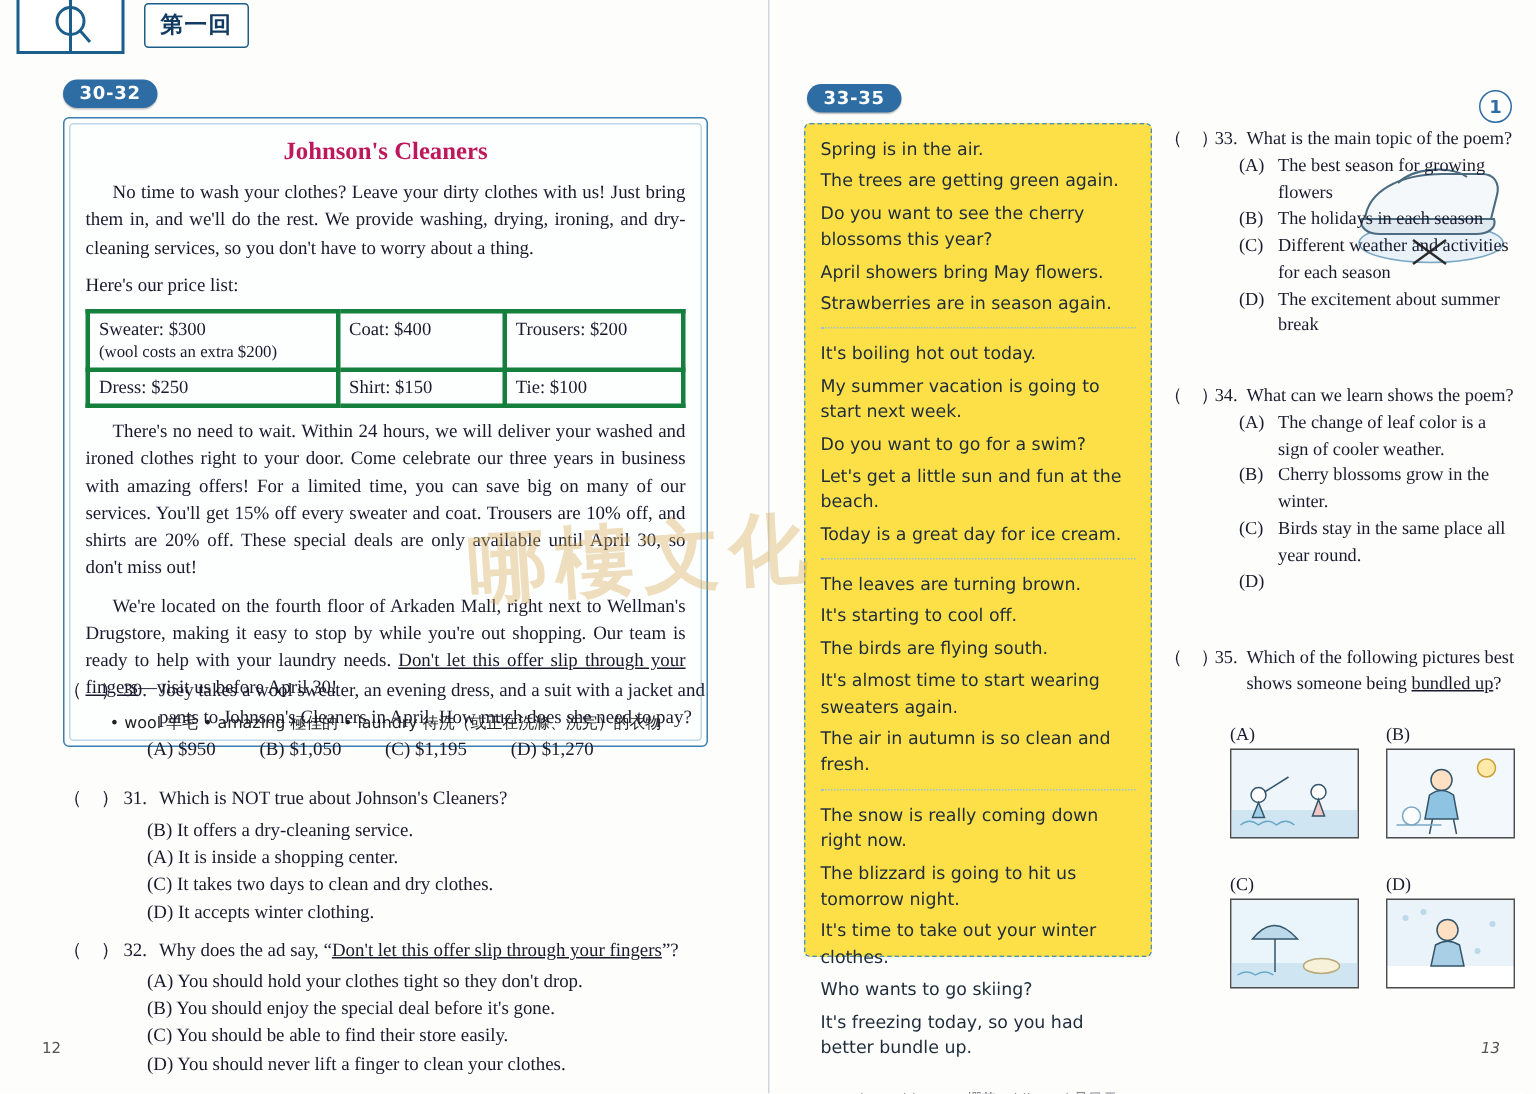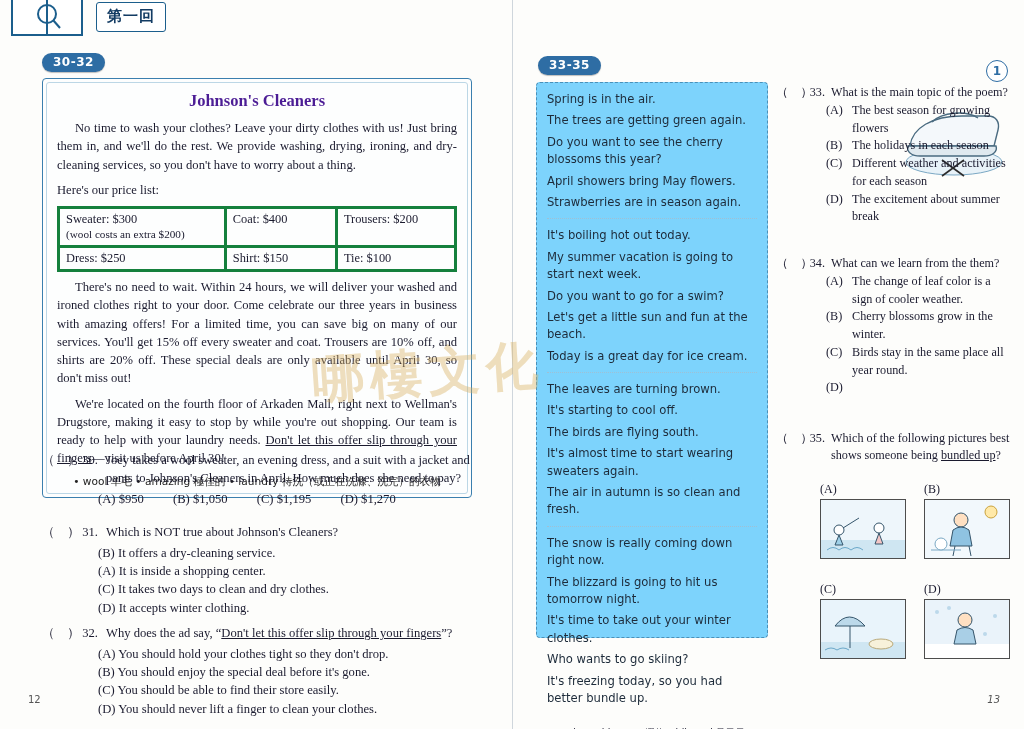--- a/index.html
+++ b/index.html
@@ -103,21 +103,21 @@
     border: 1px solid #bcd7e6;
     border-radius: 3px;
     pointer-events: none;
   }
   .ad-title {
     text-align: center;
     font-size: 16.5px;
     font-weight: bold;
     font-family: "Liberation Serif", serif;
     margin: 2px 0 8px 0;
-    color: #4c1d95;
+    color: #be185d;
   }
   .ad-p {
     font-size: 12.6px;
     line-height: 1.45;
     margin: 0 0 7px 0;
     text-align: justify;
   }
   .ad-p.indent { text-indent: 18px; }
 
   table.price {
@@ -186,21 +186,21 @@
 
   
   .poem-box {
     position: absolute;
     left: 536px;
     top: 82px;
     width: 232px;
     height: 556px;
     border: 1.5px dashed #4a90b8;
     border-radius: 4px;
-    background: #7dd3fc;
+    background: #fde047;
     padding: 8px 10px;
     box-sizing: border-box;
   }
   .poem-line {
     font-family: "DejaVu Sans", sans-serif;
     font-size: 11.6px;
     line-height: 1.5;
     margin: 0 0 4px 0;
     color: #1d2b3a;
   }
@@ -432,21 +432,21 @@
           <span class="lbl">(D)</span>
           <span>The excitement about summer break</span>
         </div>
     </div>
   </div>
 
   <div class="rq" style="top:255px;">
     <div class="stem">
       <span class="paren">（　）</span>
       <span class="num">34.</span>
-      <span class="text">What can we learn from the them?</span>
+      <span class="text">What can we learn shows the poem?</span>
     </div>
     <div class="opts">
       <div class="opt">
           <span class="lbl">(A)</span>
           <span>The change of leaf color is a sign of cooler weather.</span>
         </div>
       <div class="opt">
           <span class="lbl">(B)</span>
           <span>Cherry blossoms grow in the winter.</span>
         </div>

